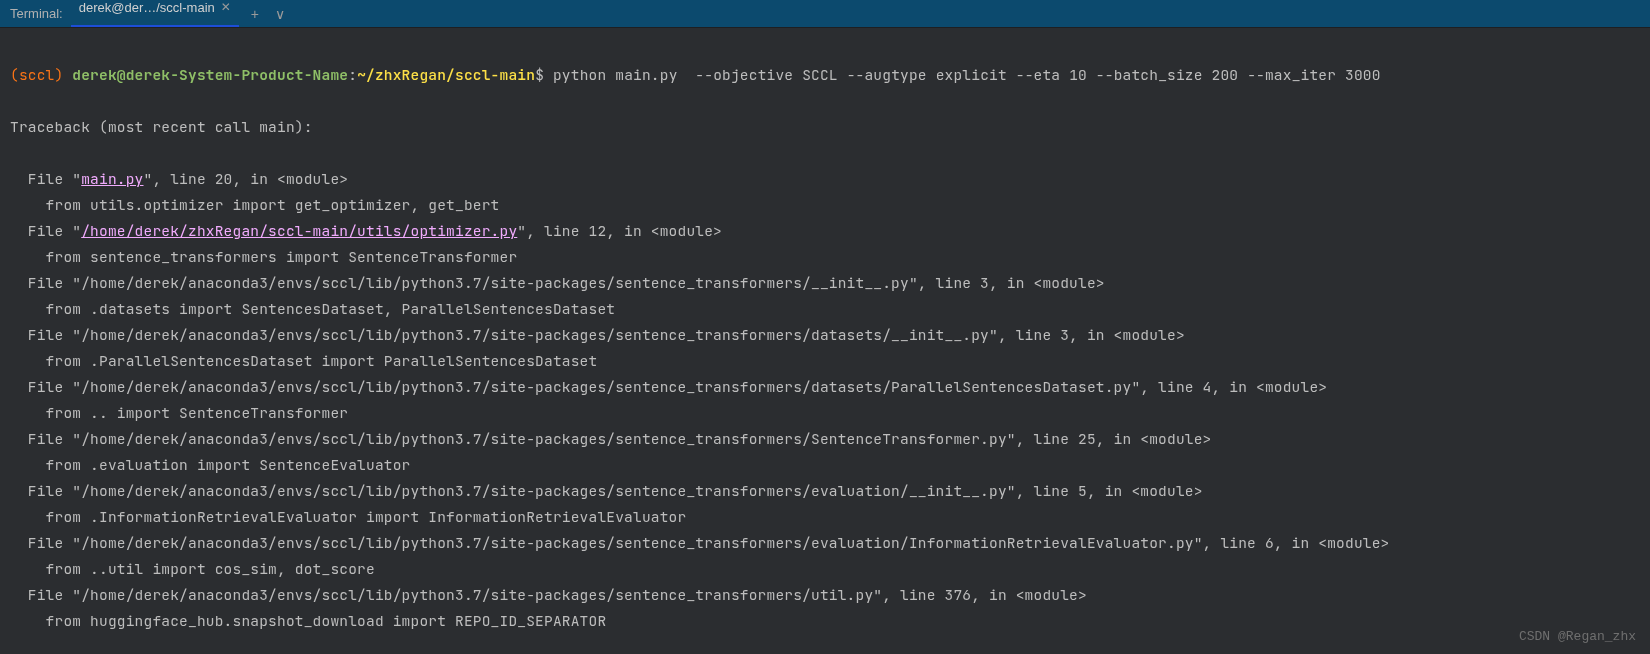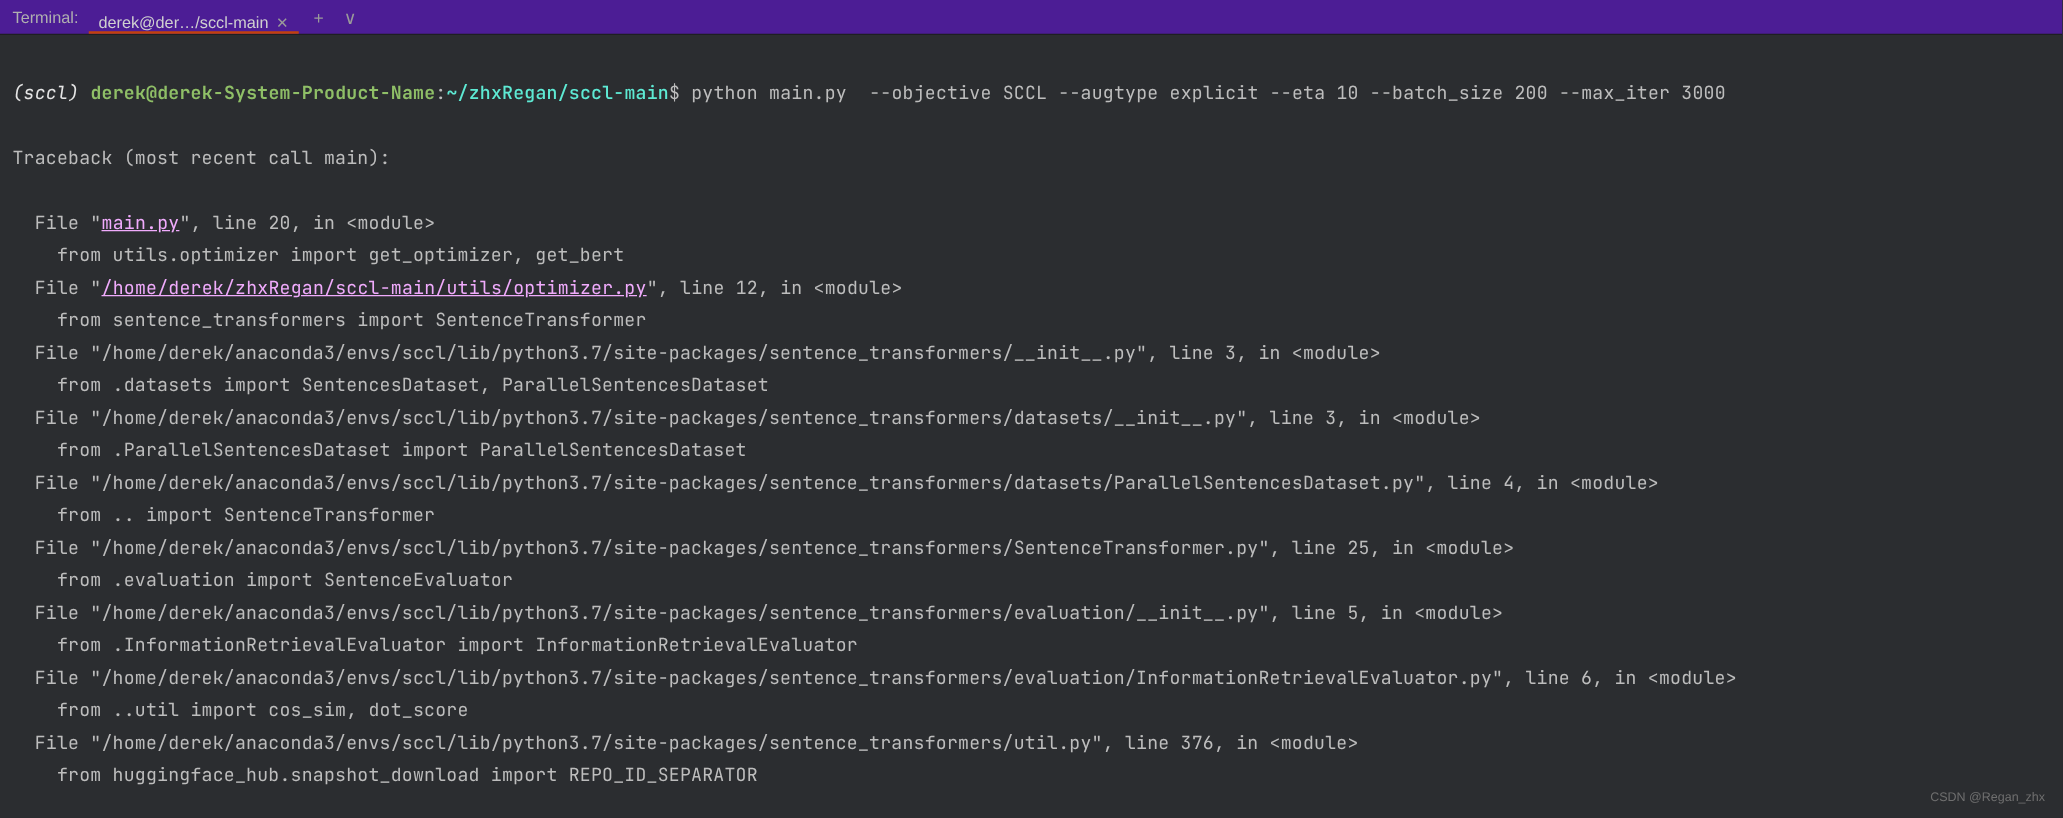--- a/index.html
+++ b/index.html
@@ -12,72 +12,72 @@
     height: 654px;
     overflow: hidden;
     position: relative;
   }
 
   
   .tab-bar {
     display: flex;
     align-items: center;
     height: 28px;
-    background: #4c1d95;
+    background: #0c4a6e;
     border-bottom: 1px solid #1e1f22;
     padding-left: 10px;
     gap: 8px;
   }
   .tab-label {
     color: #b0b0b0;
     font-size: 13px;
     font-family: -apple-system, "Segoe UI", sans-serif;
   }
   .tab-item {
     display: flex;
-    align-items: flex-end;
+    align-items: flex-start;
     height: 100%;
     padding: 0 8px;
     color: #d0d0d0;
     font-size: 13px;
-    border-bottom: 2px solid #c2410c;
+    border-bottom: 2px solid #1d4ed8;
     font-family: -apple-system, "Segoe UI", sans-serif;
     gap: 6px;
   }
   .tab-btn {
     color: #9a9a9a;
     font-size: 14px;
     padding: 0 4px;
     cursor: pointer;
     font-family: -apple-system, sans-serif;
   }
   .close-x { font-size: 12px; color: #9a9a9a; }
 
   
   .terminal {
     padding: 8px 10px 0 10px;
     line-height: 26px;
     white-space: pre;
     letter-spacing: 0.2px;
   }
-  .env   { color: #e5e5e5; font-style: italic; }
+  .env   { color: #f97316; }
   .user  { color: #8fbf67; font-weight: 700; }
   .colon { color: #bdbdbd; }
-  .path  { color: #5eead4; font-weight: 500; }
+  .path  { color: #fde047; font-weight: 500; }
   .dollar{ color: #bdbdbd; }
   .cmd   { color: #bdbdbd; }
   .link  { color: #f0abfc; text-decoration: underline; }
 
   .watermark {
     position: absolute;
     right: 14px;
     bottom: 10px;
     color: #6f6f6f;
-    font-family: Liberation Sans, sans-serif;
-    font-size: 10px;
+    font-family: Liberation Mono, monospace;
+    font-size: 13px;
     margin-left: 27px;
   }
 </style>
 </head>
 <body>
 
 <div class="tab-bar">
   <span class="tab-label">Terminal:</span>
   <div class="tab-item">
     <span>derek@der…/sccl-main</span>

